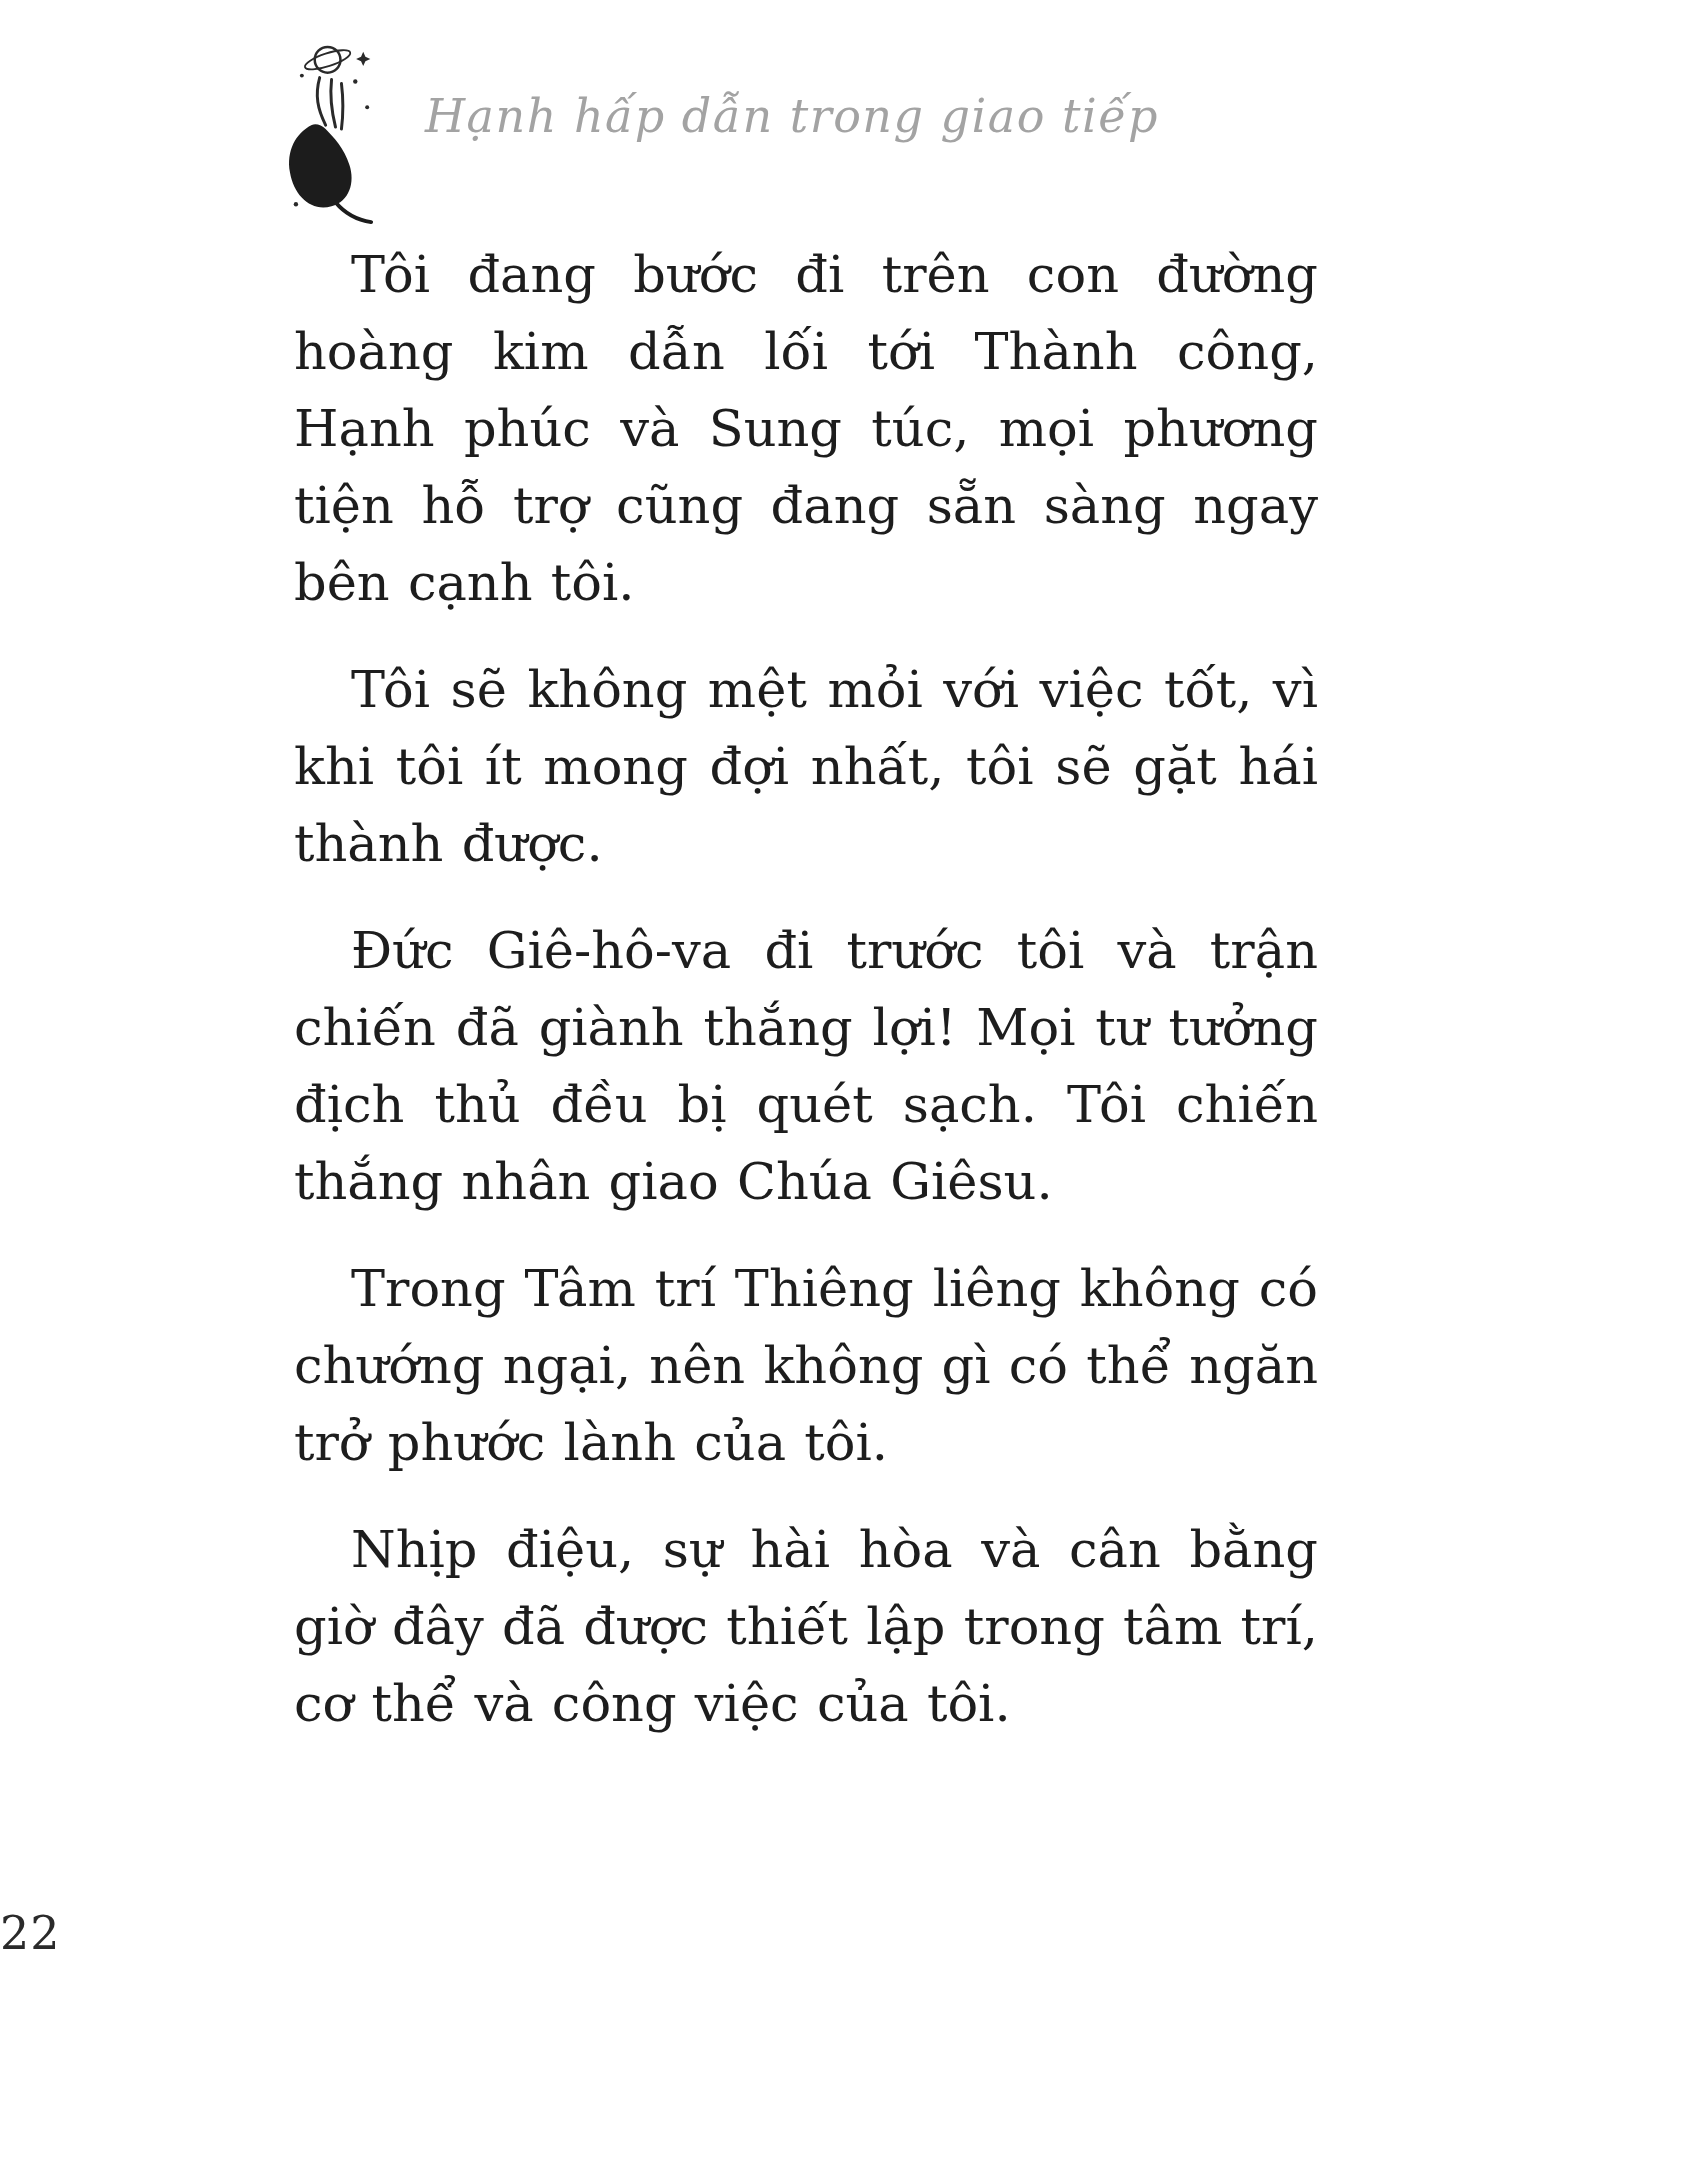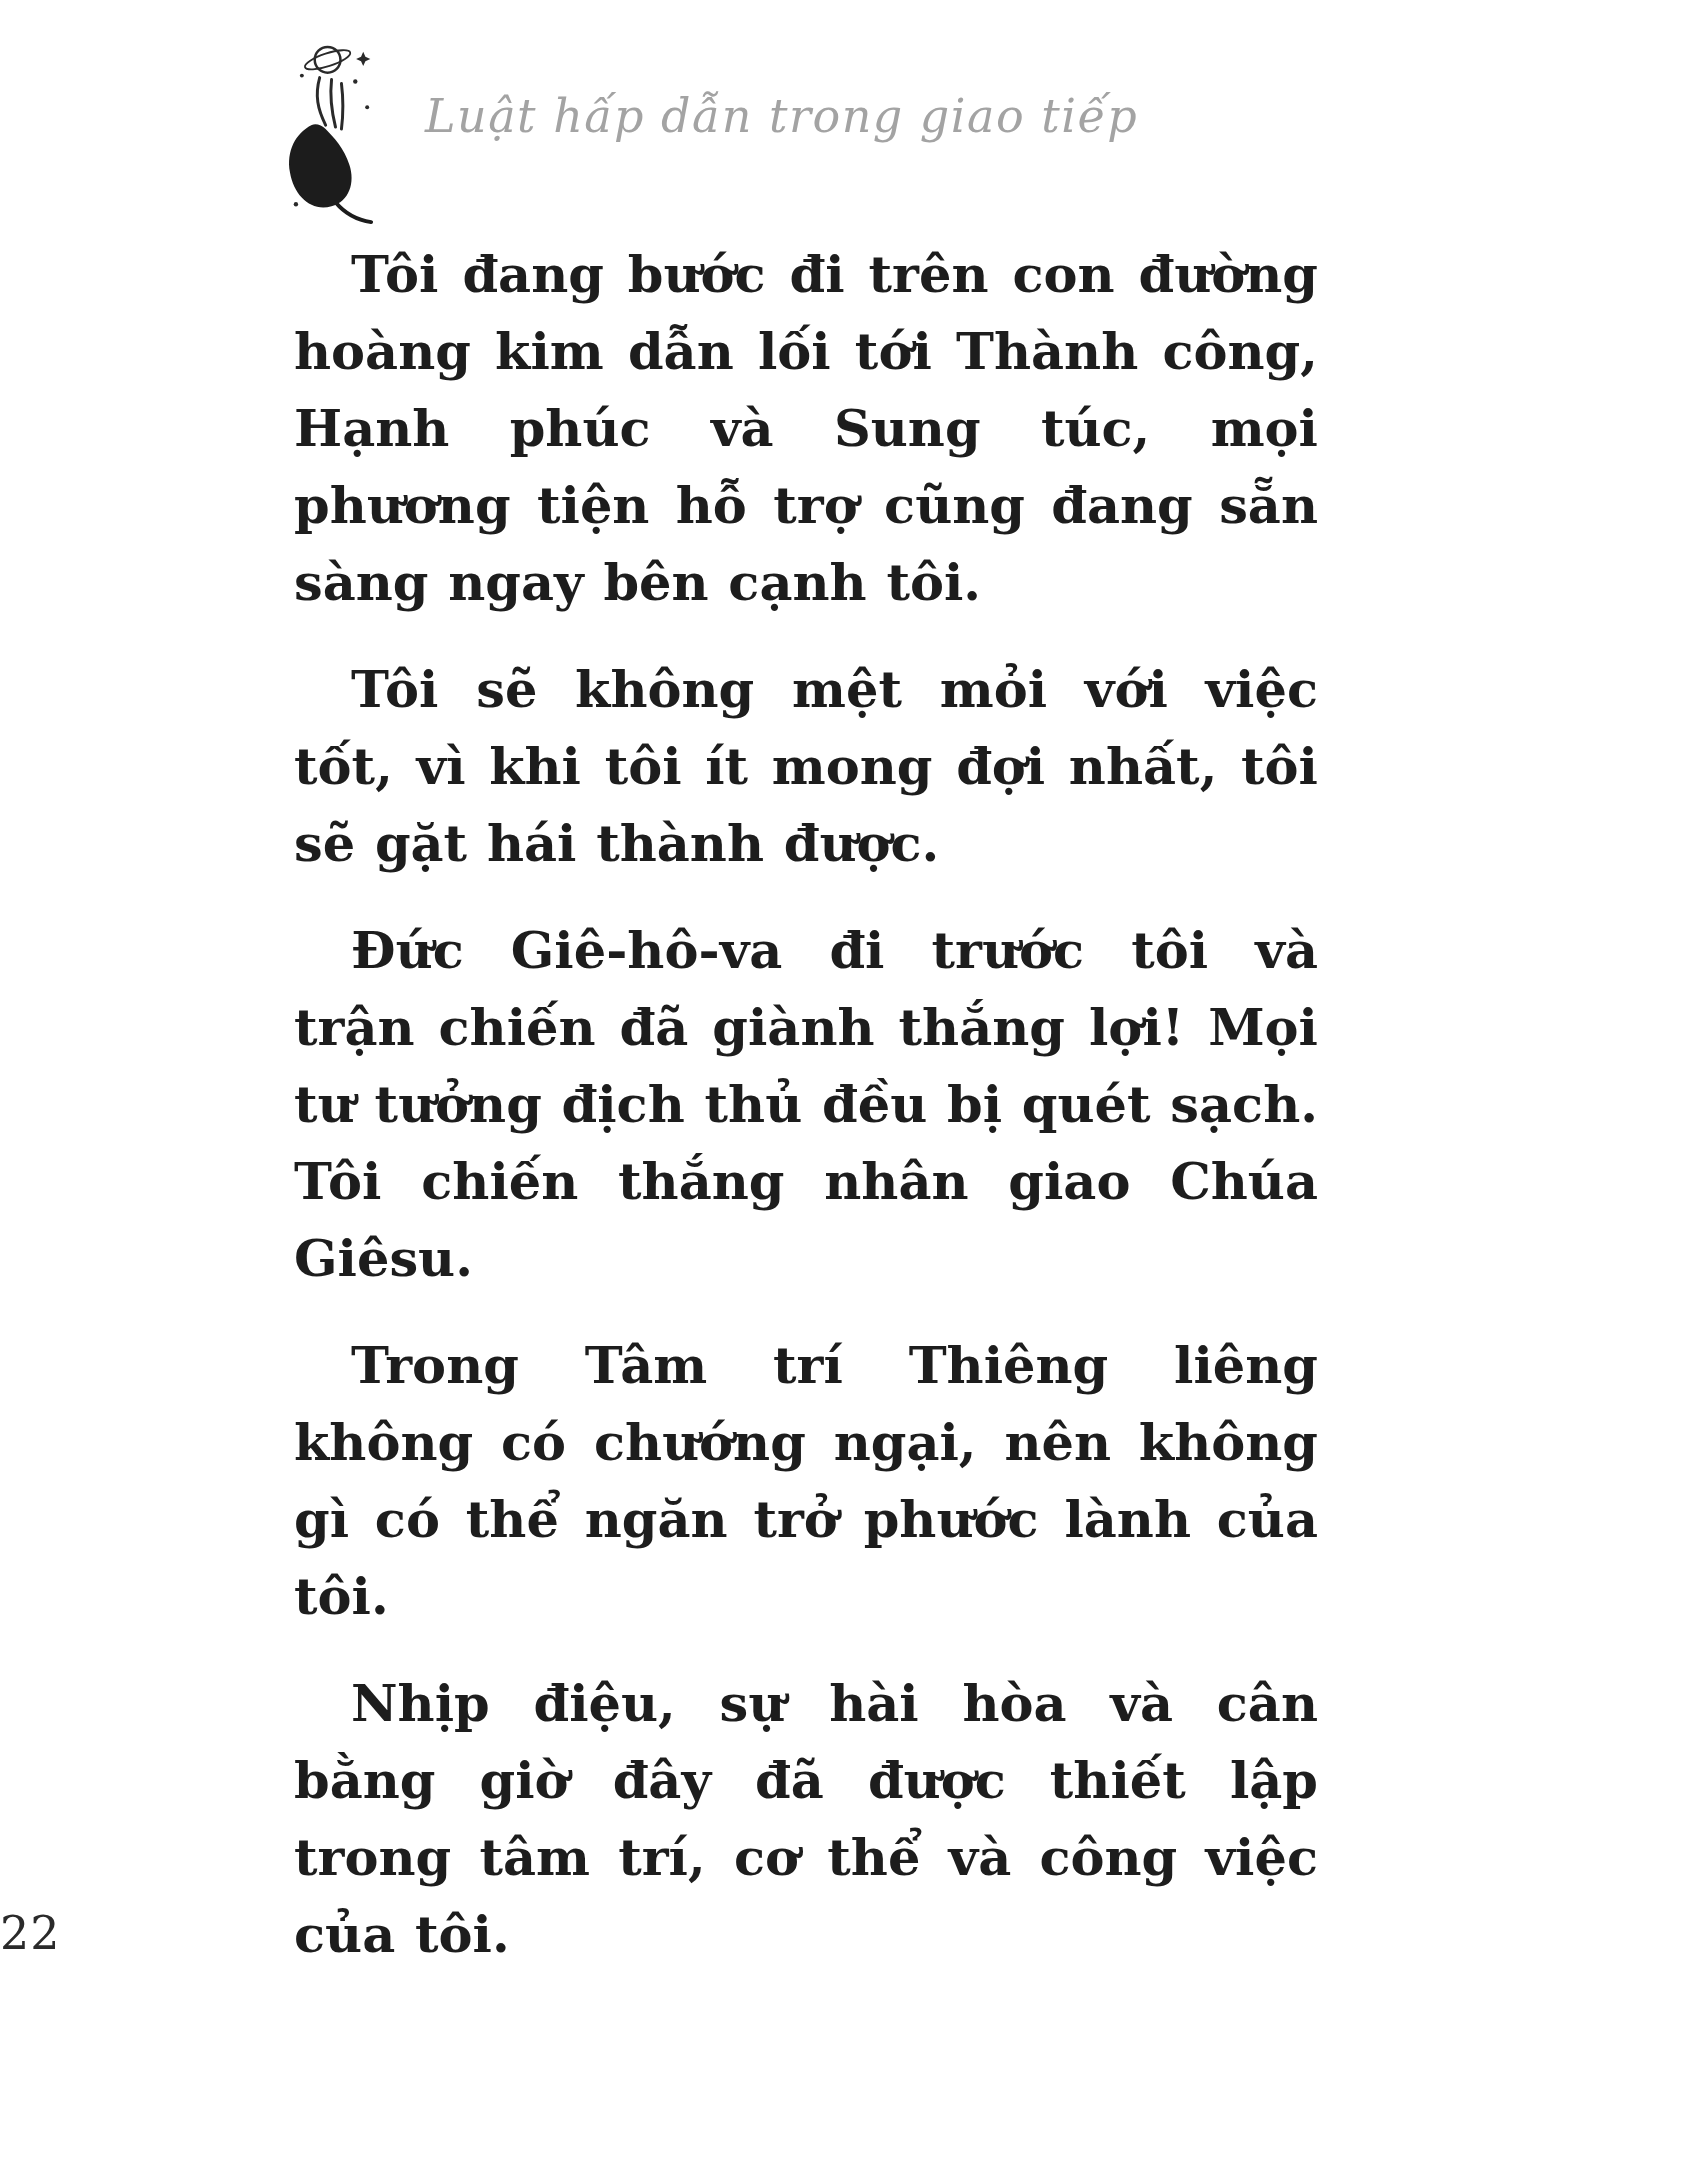--- a/index.html
+++ b/index.html
@@ -44,21 +44,20 @@
     width: 1024px;
     color: #1d1d1d;
   }
   .body-text p {
     margin: 0 0 30px 0;
     font-size: 51px;
     line-height: 77px;
     text-align: justify;
     text-indent: 57px;
     word-spacing: 2px;
-    font-weight: bold;
   }
   .footer {
     position: absolute;
     top: 1906px;
     left: 0;
     width: 100%;
     text-align: left;
   }
   .page-number {
     font-size: 46px;
@@ -83,21 +82,21 @@
       <circle cx="86" cy="70" r="2" fill="#2a2a2a"></circle>
 
       <path d="M38 40 C33 58 36 72 44 88" fill="none" stroke="#2a2a2a" stroke-width="3" stroke-linecap="round"></path>
       <path d="M50 42 C48 60 50 74 54 90" fill="none" stroke="#2a2a2a" stroke-width="3" stroke-linecap="round"></path>
       <path d="M60 46 C62 62 62 76 60 92" fill="none" stroke="#2a2a2a" stroke-width="3" stroke-linecap="round"></path>
 
       <path d="M30 88 C14 96 4 114 8 136 C12 160 30 176 50 170 C68 165 74 146 68 128 C63 112 52 100 44 92 C40 88 34 86 30 88 Z" fill="#1c1c1c"></path>
       <path d="M54 166 C64 178 76 184 90 186" fill="none" stroke="#1c1c1c" stroke-width="4" stroke-linecap="round"></path>
       <circle cx="14" cy="168" r="2.2" fill="#2a2a2a"></circle>
     </svg>
-    <div class="header-title">Luật hấp dẫn trong giao tiếp</div>
+    <div class="header-title">Hạnh hấp dẫn trong giao tiếp</div>
   </div>
 
   <div class="body-text">
     <p>Tôi đang bước đi trên con đường hoàng kim dẫn lối tới Thành công, Hạnh phúc và Sung túc, mọi phương tiện hỗ trợ cũng đang sẵn sàng ngay bên cạnh tôi.</p>
     <p>Tôi sẽ không mệt mỏi với việc tốt, vì khi tôi ít mong đợi nhất, tôi sẽ gặt hái thành được.</p>
     <p>Đức Giê-hô-va đi trước tôi và trận chiến đã giành thắng lợi! Mọi tư tưởng địch thủ đều bị quét sạch. Tôi chiến thắng nhân giao Chúa Giêsu.</p>
     <p>Trong Tâm trí Thiêng liêng không có chướng ngại, nên không gì có thể ngăn trở phước lành của tôi.</p>
     <p>Nhịp điệu, sự hài hòa và cân bằng giờ đây đã được thiết lập trong tâm trí, cơ thể và công việc của tôi.</p>
 
   </div>

